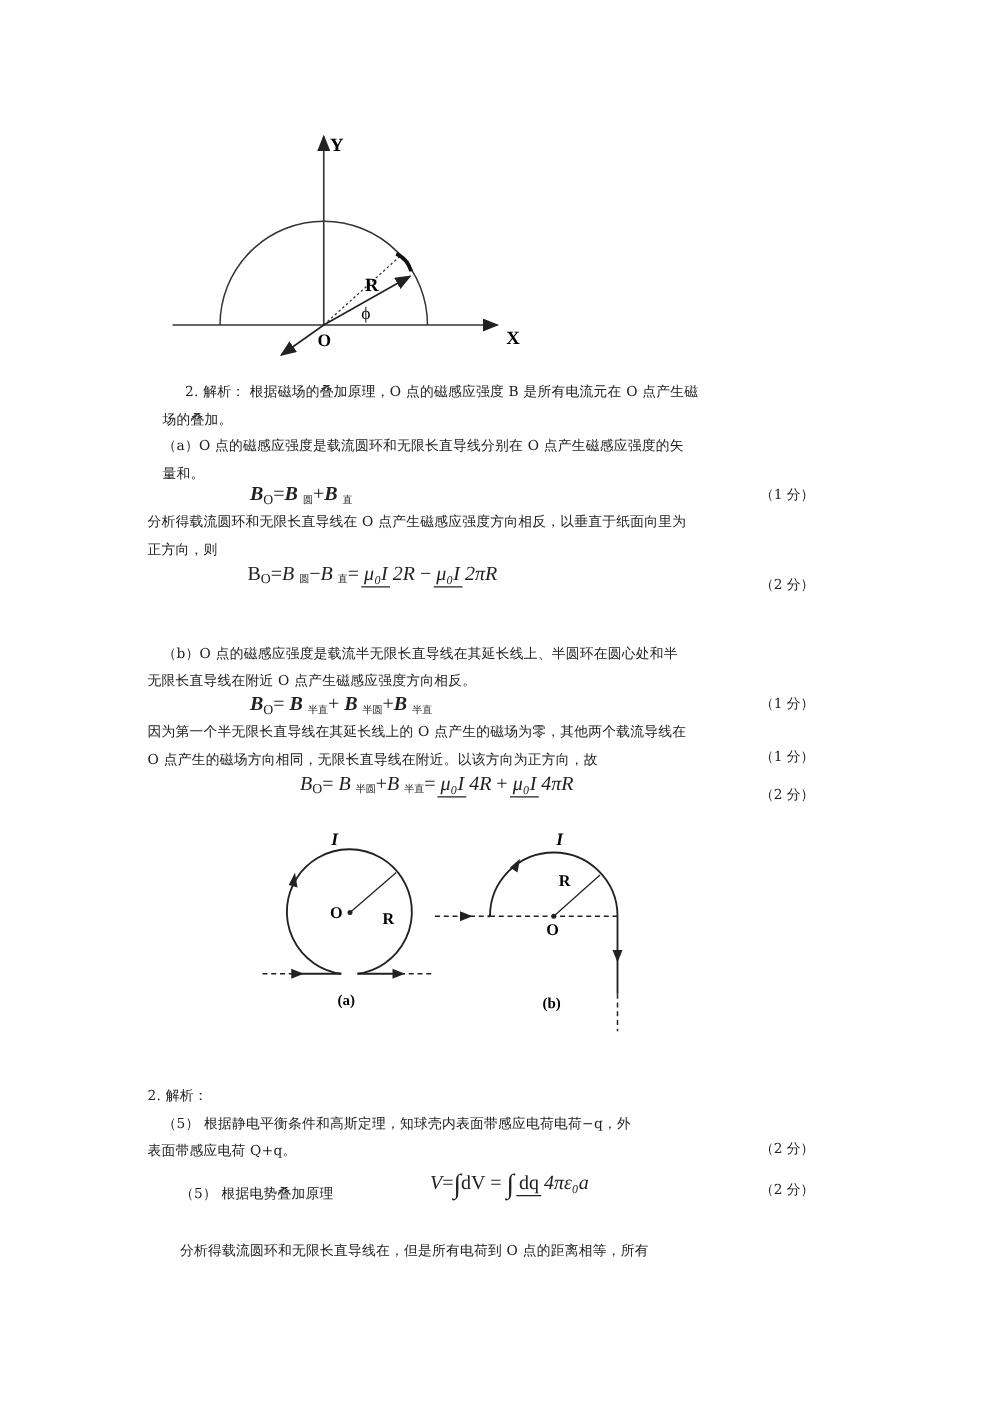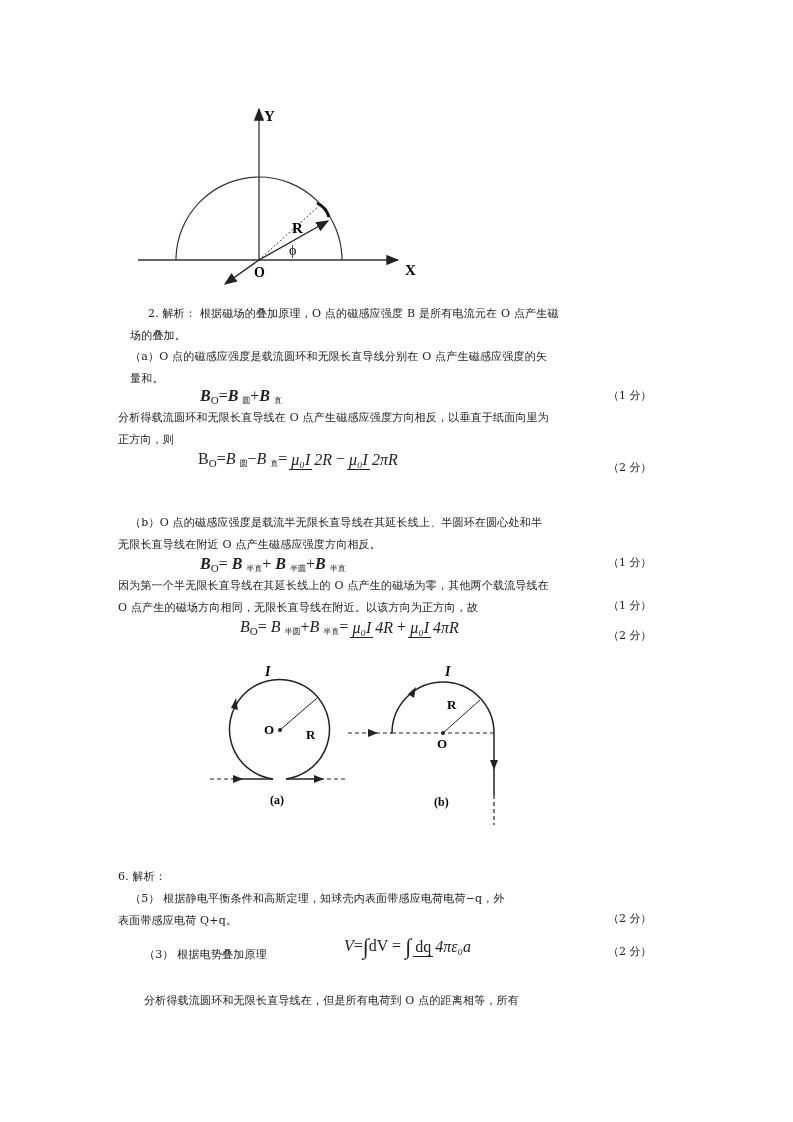--- a/index.html
+++ b/index.html
@@ -131,26 +131,26 @@
     <path d="M208,34 L216,27 L214,38 z" fill="#222"></path>
     <line x1="243" y1="73" x2="280" y2="40" stroke="#222" stroke-width="1"></line>
     <circle cx="243" cy="73" r="2" fill="#222"></circle>
     <text x="245" y="16" font-size="14" font-style="italic" font-weight="bold">I</text>
     <text x="237" y="88" font-size="13" font-weight="bold">O</text>
     <text x="247" y="49" font-size="13" font-weight="bold">R</text>
     <text x="234" y="146" font-size="12" font-weight="bold">(b)</text>
   </g>
 </svg>
 
-<div class="abs txt" style="left:118px;top:866px;">6. 解析：</div>
+<div class="abs txt" style="left:118px;top:866px;">2. 解析：</div>
 <div class="abs txt" style="left:130px;top:888px;">（5）  根据静电平衡条件和高斯定理，知球壳内表面带感应电荷电荷−q，外</div>
 <div class="abs txt" style="left:118px;top:910px;">表面带感应电荷 Q+q。</div>
 <div class="abs score" style="left:608px;top:911px;">（2 分）</div>
 
-<div class="abs txt" style="left:144px;top:944px;">（3）  根据电势叠加原理</div>
+<div class="abs txt" style="left:144px;top:944px;">（5）  根据电势叠加原理</div>
 <div class="abs eq" style="left:344px;top:934px;">
   <span class="i">V</span><span>=</span><span style="font-size:22px;vertical-align:-3px;">∫</span><span>dV</span> <span>=</span> <span style="font-size:22px;vertical-align:-3px;">∫</span><span class="frac">
       <span class="num">dq</span>
       <span class="den i">4πε₀a</span>
     </span>
 </div>
 <div class="abs score" style="left:608px;top:944px;">（2 分）</div>
 
 <div class="abs txt" style="left:144px;top:990px;">分析得载流圆环和无限长直导线在，但是所有电荷到 O 点的距离相等，所有</div>
 

